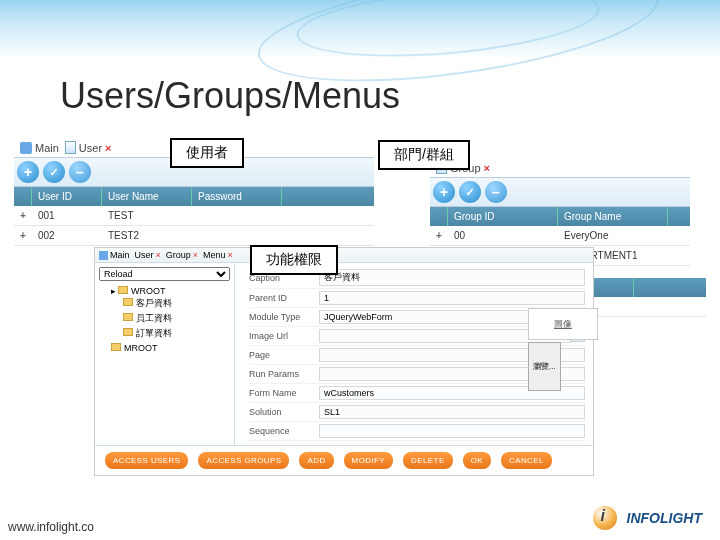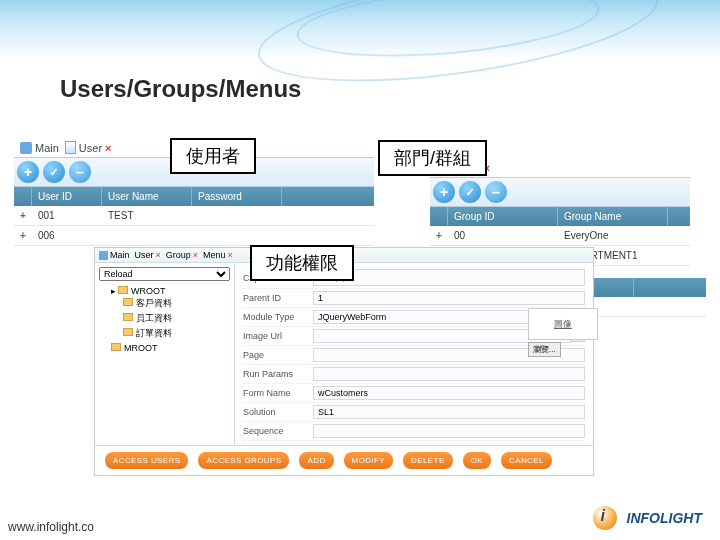--- a/index.html
+++ b/index.html
@@ -5,23 +5,23 @@
   * { box-sizing: border-box; margin: 0; padding: 0; font-family: Arial, sans-serif; }
   body { width: 720px; height: 540px; background: #fff; position: relative; overflow: hidden; }
   
   .top-swirl { position: absolute; top: 0; left: 0; width: 720px; height: 70px; 
     background: linear-gradient(180deg, #9ad4ef 0%, #c8e8f7 30%, #fff 85%); z-index: 0; }
   .top-swirl::before { content: ""; position: absolute; top: -20px; right: 60px; width: 400px; height: 90px;
     border: 2px solid rgba(120,190,230,.4); border-radius: 50%; transform: rotate(-8deg); }
   .top-swirl::after { content: ""; position: absolute; top: -10px; right: 120px; width: 300px; height: 60px;
     border: 2px solid rgba(120,190,230,.35); border-radius: 50%; transform: rotate(-5deg); }
   
-  .title { position: absolute; top: 75px; left: 60px; font-size: 24px; font-weight: bold; color: #2a2a2a; z-index: 2; }
-  
-  .label-box { position: absolute; background: #fff; border: 2px solid #000; padding: 4px 14px; font-size: 18px; z-index: 30; }
+  .title { position: absolute; top: 75px; left: 60px; font-size: 36px; font-weight: normal; color: #2a2a2a; z-index: 2; }
+  
+  .label-box { position: absolute; background: #fff; border: 2px solid #000; padding: 4px 14px; font-size: 14px; z-index: 30; }
   
   .panel-users { position: absolute; top: 138px; left: 14px; width: 360px; z-index: 5; }
   .panel-groups { position: absolute; top: 158px; left: 430px; width: 260px; z-index: 5; }
   .panel-group-users { position: absolute; top: 278px; left: 516px; width: 190px; z-index: 5; }
   .panel-menus { position: absolute; top: 247px; left: 94px; width: 500px; z-index: 20; background: #fff; border: 1px solid #ccc; font-size: 9px; }
   
   .tabbar { display: flex; gap: 6px; padding: 3px 6px; font-size: 11px; color: #444; align-items: center; }
   .tabbar .tab { display: flex; align-items: center; gap: 3px; }
   .tabbar .home-icon { width: 12px; height: 12px; background: #6aa7e6; border-radius: 2px; }
   .tabbar .close-x { color: #d33; font-weight: bold; }
@@ -37,37 +37,37 @@
   .grid-row { display: grid; font-size: 10px; border-bottom: 1px solid #e0e6ea; color: #333; background: #fff; }
   .grid-row span { padding: 4px 6px; }
   .plus-cell { text-align: center; color: #666; font-weight: bold; }
   
   .users-cols { grid-template-columns: 18px 70px 90px 90px; }
   .groups-cols { grid-template-columns: 18px 110px 110px; }
   .gu-cols { grid-template-columns: 18px 100px; }
   
   .menus-header { display: flex; gap: 5px; padding: 2px 4px; font-size: 9px; align-items: center; background: linear-gradient(#f6fafa,#ebf3f6); border-bottom: 1px solid #d0dde4; }
   .menus-header .tab-item { display: flex; align-items: center; gap: 2px; }
-  .menus-layout { display: flex; }
+  .menus-layout { display: flex; gap: 6px; }
   .tree-side { width: 140px; border-right: 1px solid #d0dde4; padding: 4px; }
   .tree-select { width: 100%; font-size: 9px; margin-bottom: 4px; }
   .tree ul { list-style: none; padding-left: 12px; }
   .tree li { padding: 1px 0; white-space: nowrap; }
   .folder-icon { display: inline-block; width: 10px; height: 8px; background: #f4cd6a; border: 1px solid #c9a33f; margin-right: 3px; }
   .form-side { flex: 1; padding: 4px 8px; }
   .form-row { display: flex; align-items: center; padding: 2px 0; border-bottom: 1px dotted #e3e8eb; }
   .form-row label { width: 70px; color: #555; }
   .form-row .field { flex: 1; padding: 1px 4px; border: 1px solid #d3d9dc; background: #fafcfd; min-height: 14px; }
   .form-row .drop { width: 14px; text-align: center; background: #e8eff4; border: 1px solid #c6d2d9; cursor: pointer; }
   .btn-bar { display: flex; gap: 10px; padding: 6px 10px; border-top: 1px solid #d0dde4; }
   .btn { padding: 4px 8px; background: linear-gradient(#ff9a3d,#e9771a); color: #fff; font-size: 8px; letter-spacing: .4px; border-radius: 8px; cursor: pointer; }
   
   .pic-col { position: absolute; top: 308px; left: 528px; width: 70px; z-index: 25; font-size: 9px; }
   .pic-box { height: 32px; border: 1px solid #ccc; background: #fff; margin-bottom: 2px; display: flex; align-items: center; justify-content: center; color: #666; text-decoration: underline; }
-  .pic-btn { border: 1px solid #aaa; background: #eee; padding: 1px 4px; font-size: 8px; display: inline-block; }
+  .pic-btn { border: 1px solid #aaa; background: #eee; padding: 18px 4px; font-size: 8px; display: inline-block; }
   
   .footer-url { position: absolute; bottom: 6px; left: 8px; font-size: 12px; color: #333; z-index: 40; }
   .logo { position: absolute; bottom: 10px; right: 18px; display: flex; align-items: center; gap: 10px; z-index: 40; }
   .logo .ball { width: 24px; height: 24px; border-radius: 50%; background: radial-gradient(circle at 35% 30%, #fff, #f6b24a 55%, #d47a17); position: relative; }
   .logo .ball::after { content: "i"; position: absolute; top: 1px; left: 8px; font-weight: bold; color: #444; font-size: 16px; font-style: italic; }
   .logo .text { font-size: 14px; font-weight: bold; color: #1a4e86; font-style: italic; }
 </style>
 </head>
 <body>
 
@@ -103,21 +103,22 @@
     <span>Password</span>
   </div>
   <div class="grid-row users-cols">
     <span class="plus-cell">+</span>
     <span>001</span>
     <span>TEST</span>
     <span></span>
   </div>
   <div class="grid-row users-cols">
     <span class="plus-cell">+</span>
-    <span>006</span>
+    <span>002</span>
+    <span>TEST2</span>
     <span></span>
   </div>
 </div>
 
 <div class="panel-groups">
   <div class="tabbar">
     <span class="tab">
         <span class="doc-icon"></span>
         <span>Group</span> 
         <span class="close-x">×</span>

